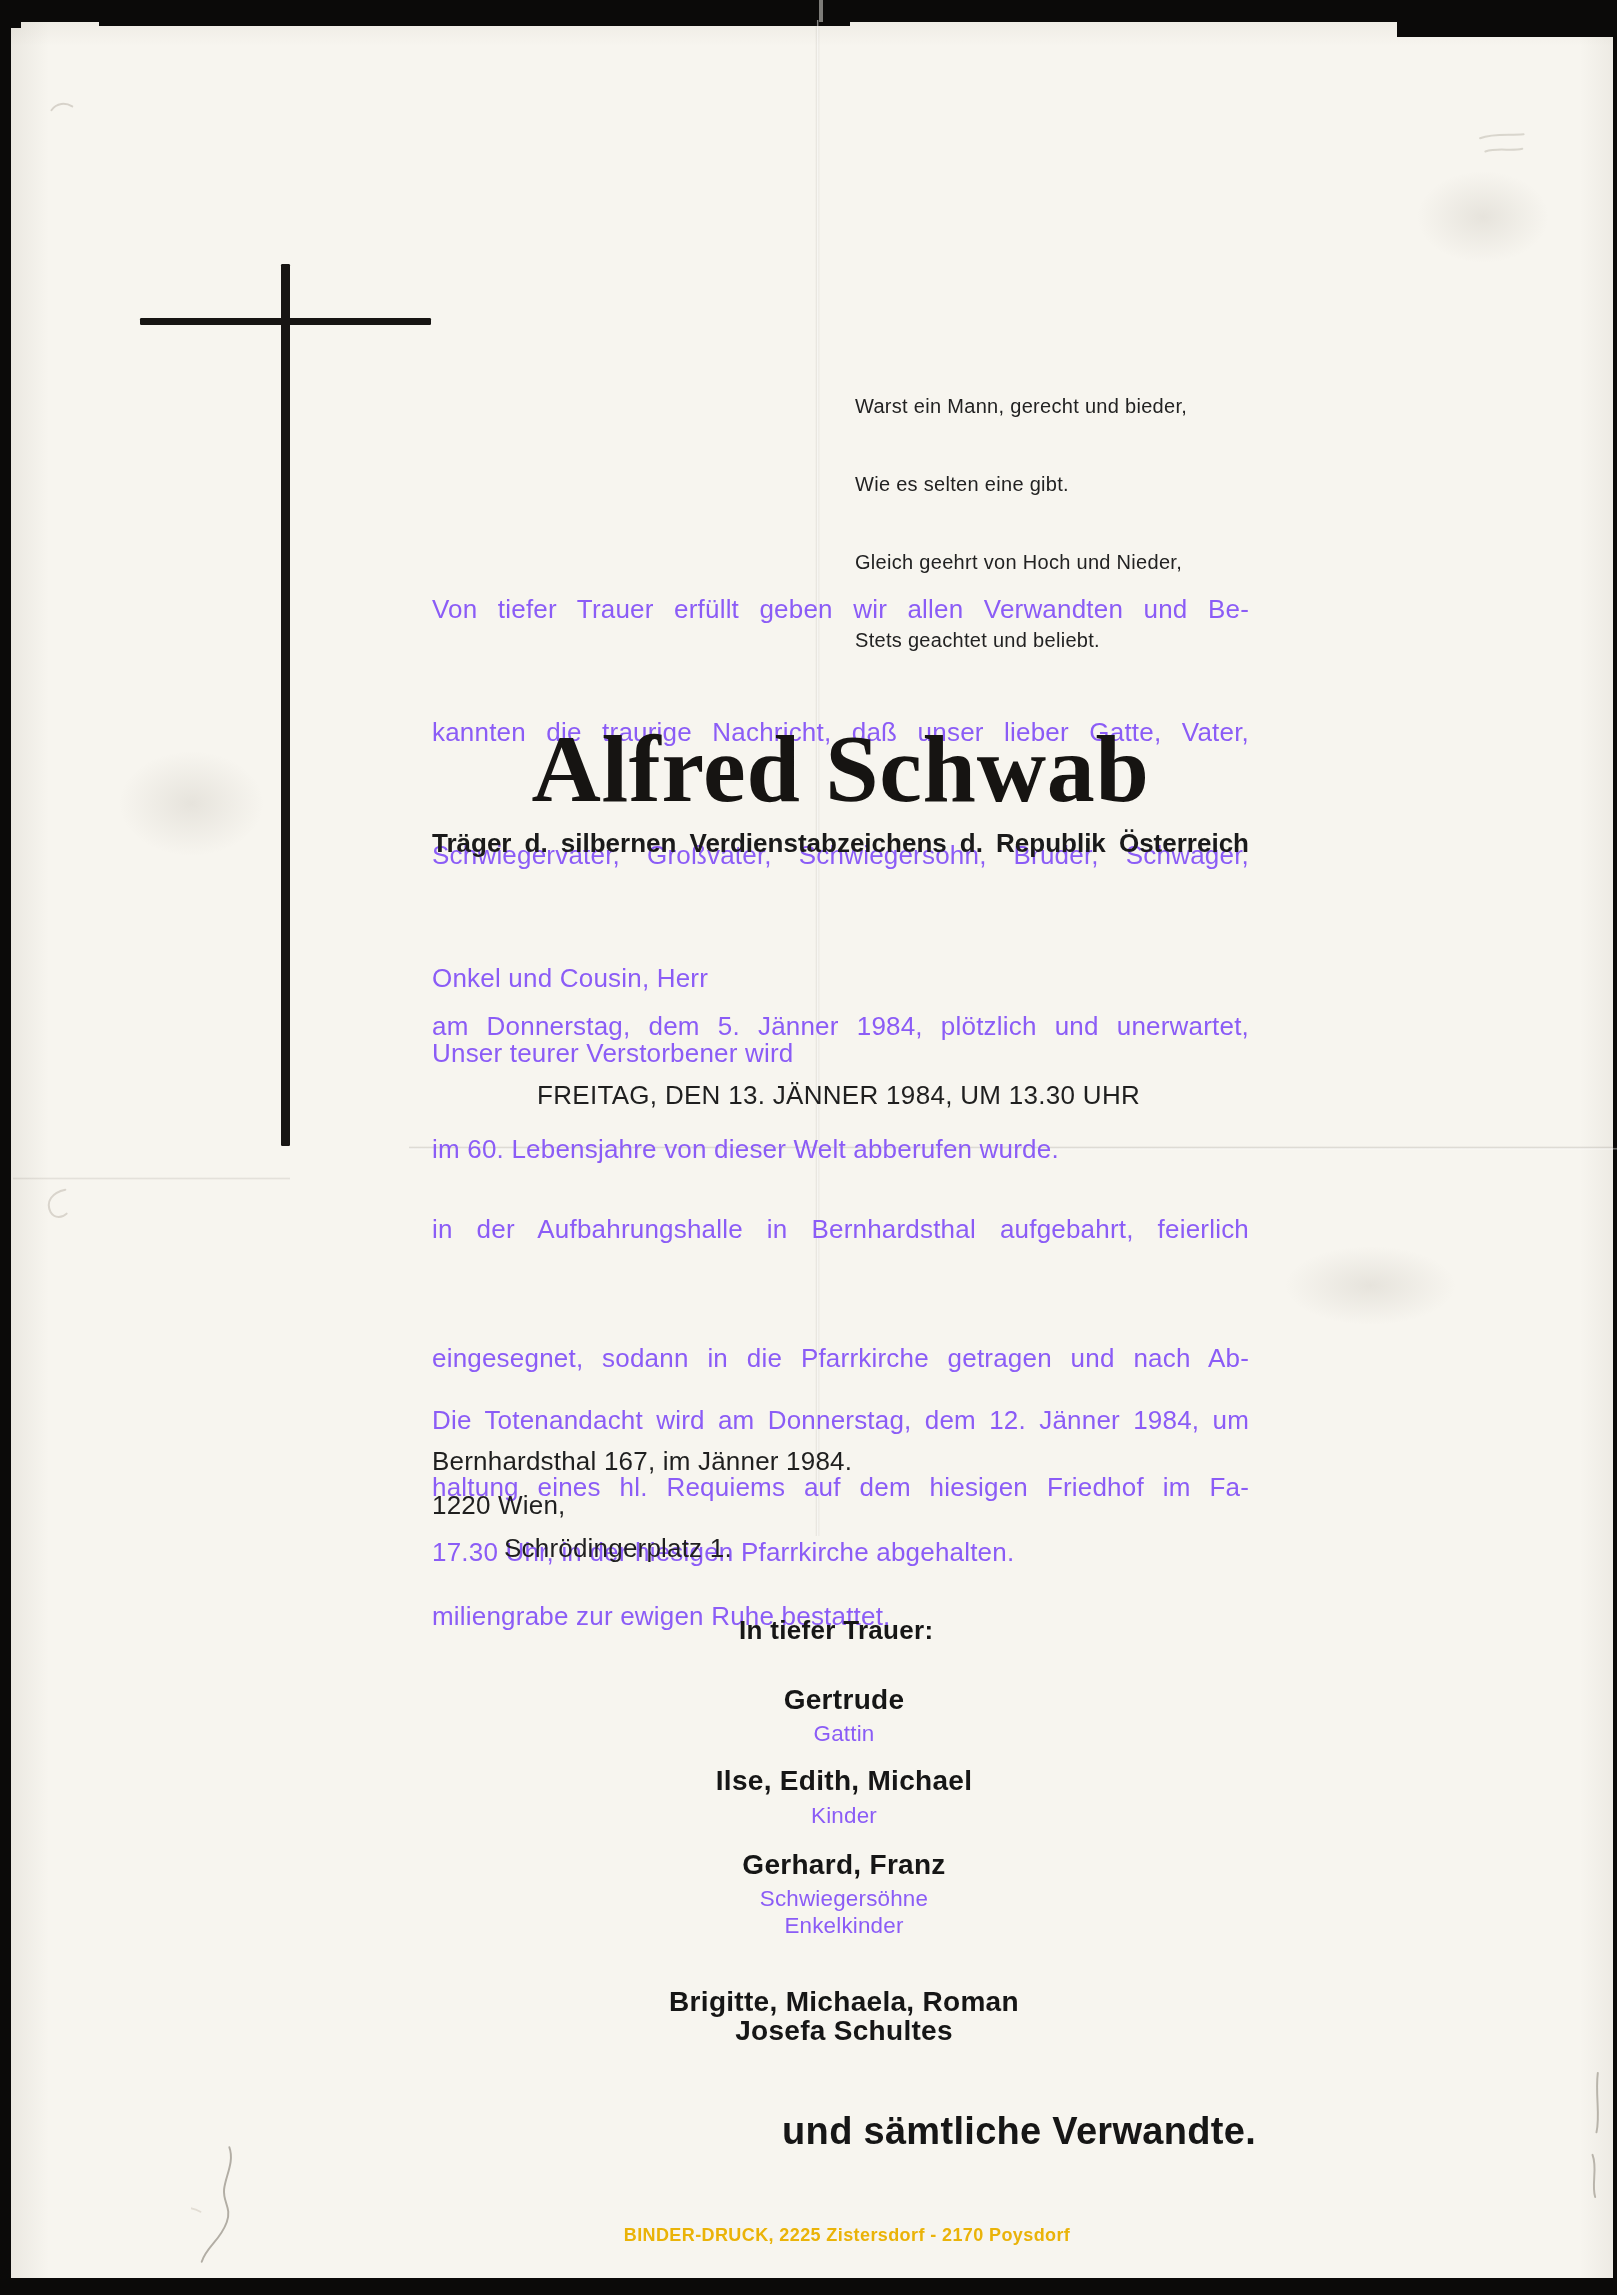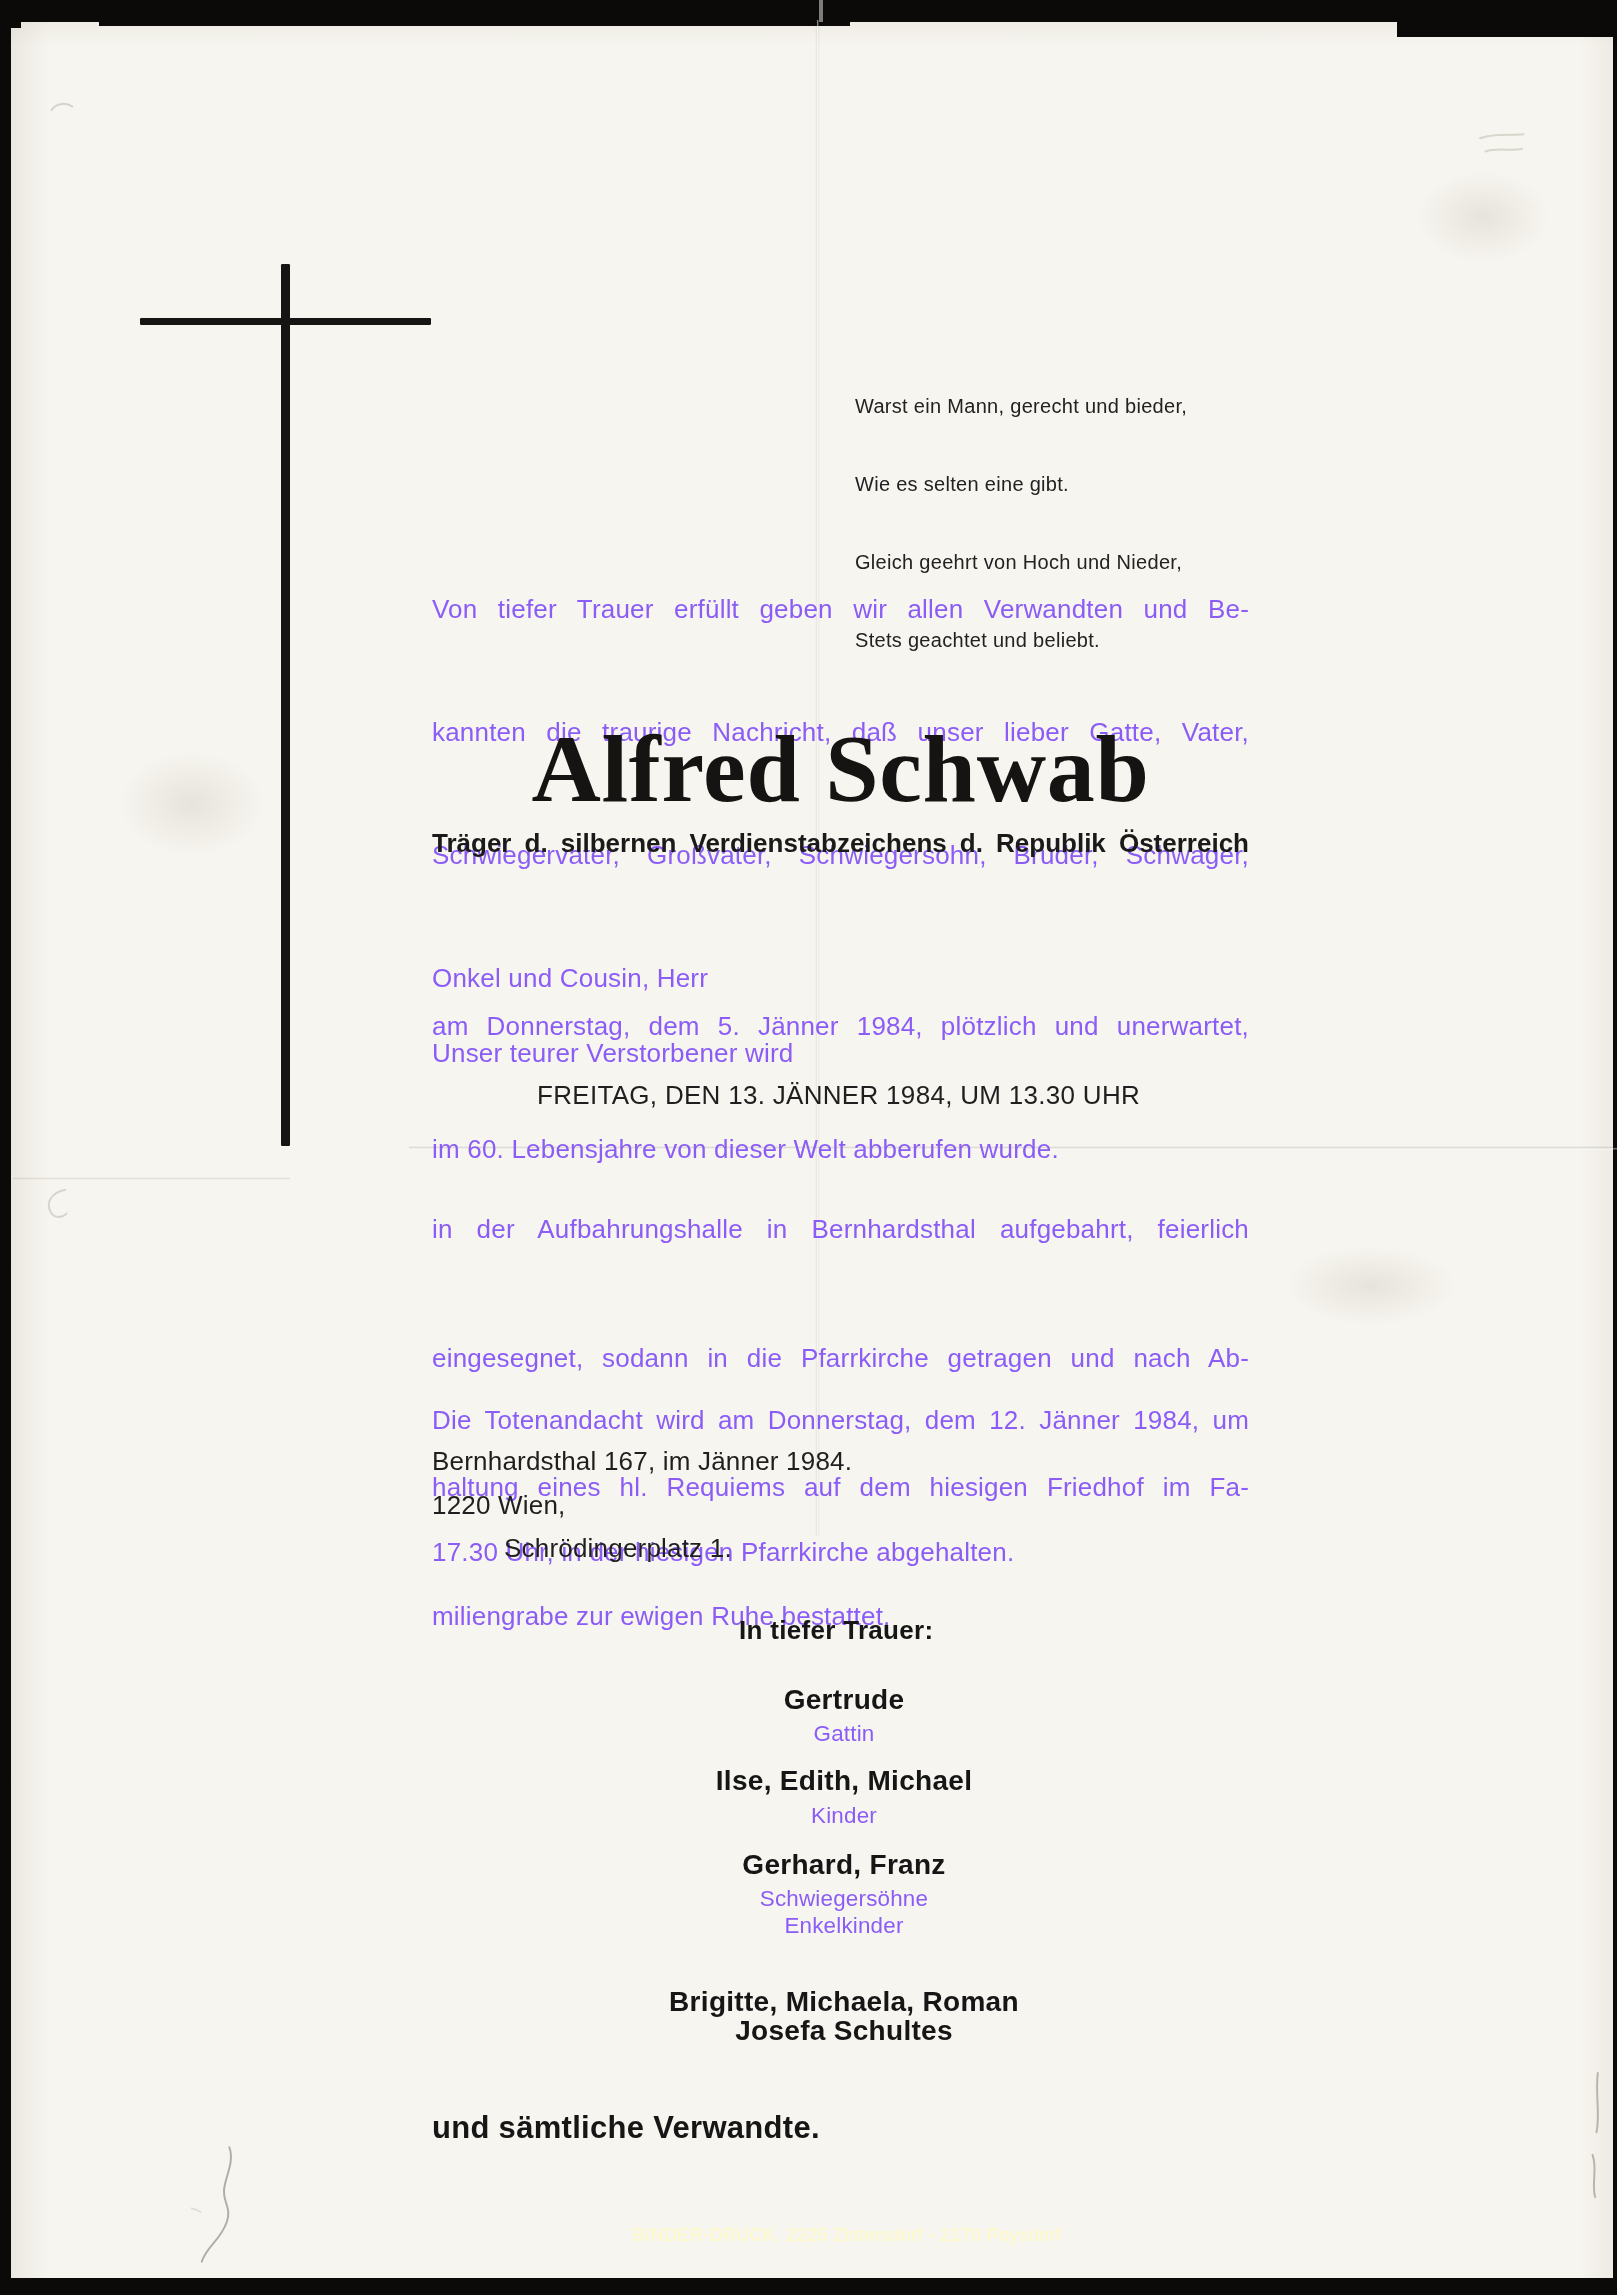--- a/index.html
+++ b/index.html
@@ -68,22 +68,22 @@
   .datetime{left:537px;top:1080px;font-size:26px;letter-spacing:0.3px;color:#1f1f1f;}
   .funeral{top:1122px;line-height:43px;}
   .vigil{top:1310px;line-height:44px;}
   .place1{left:432px;top:1445px;}
   .place2{left:432px;top:1489px;}
   .place3{left:504px;top:1532px;}
   .place-size{font-size:26px;line-height:33px;letter-spacing:0.2px;color:#1f1f1f;}
   .mourn-head{left:739px;top:1615px;font-size:26px;font-weight:bold;color:#161616;letter-spacing:0.3px;}
   .entry-names{left:432px;width:824px;text-align:center;font-size:28px;font-weight:bold;color:#161616;letter-spacing:0.3px;}
   .entry-rel{left:432px;width:824px;text-align:center;font-size:22.4px;color:#8b5cf6;letter-spacing:0.2px;}
-  .closing{left:432px;top:2110px;width:824px;text-align:left;font-size:31px;font-weight:bold;color:#161616;letter-spacing:0.3px;}
-  .footer{left:422px;top:2225px;width:850px;text-align:center;font-size:18px;font-weight:normal;color:#fef9c3;letter-spacing:0.4px;}
+  .closing{left:432px;top:2110px;width:824px;text-align:right;font-size:38px;font-weight:bold;color:#161616;letter-spacing:0.3px;}
+  .footer{left:422px;top:2225px;width:850px;text-align:center;font-size:18px;font-weight:bold;color:#eab308;letter-spacing:0.4px;}
 
   .pencil{position:absolute;opacity:.55;}
   .smudge{position:absolute;border-radius:50%;background:radial-gradient(closest-side, rgba(110,100,85,.12), rgba(110,100,85,0));}
 </style>
 </head>
 <body>
 
 <div class="page">
 
   <div class="paper"></div>

